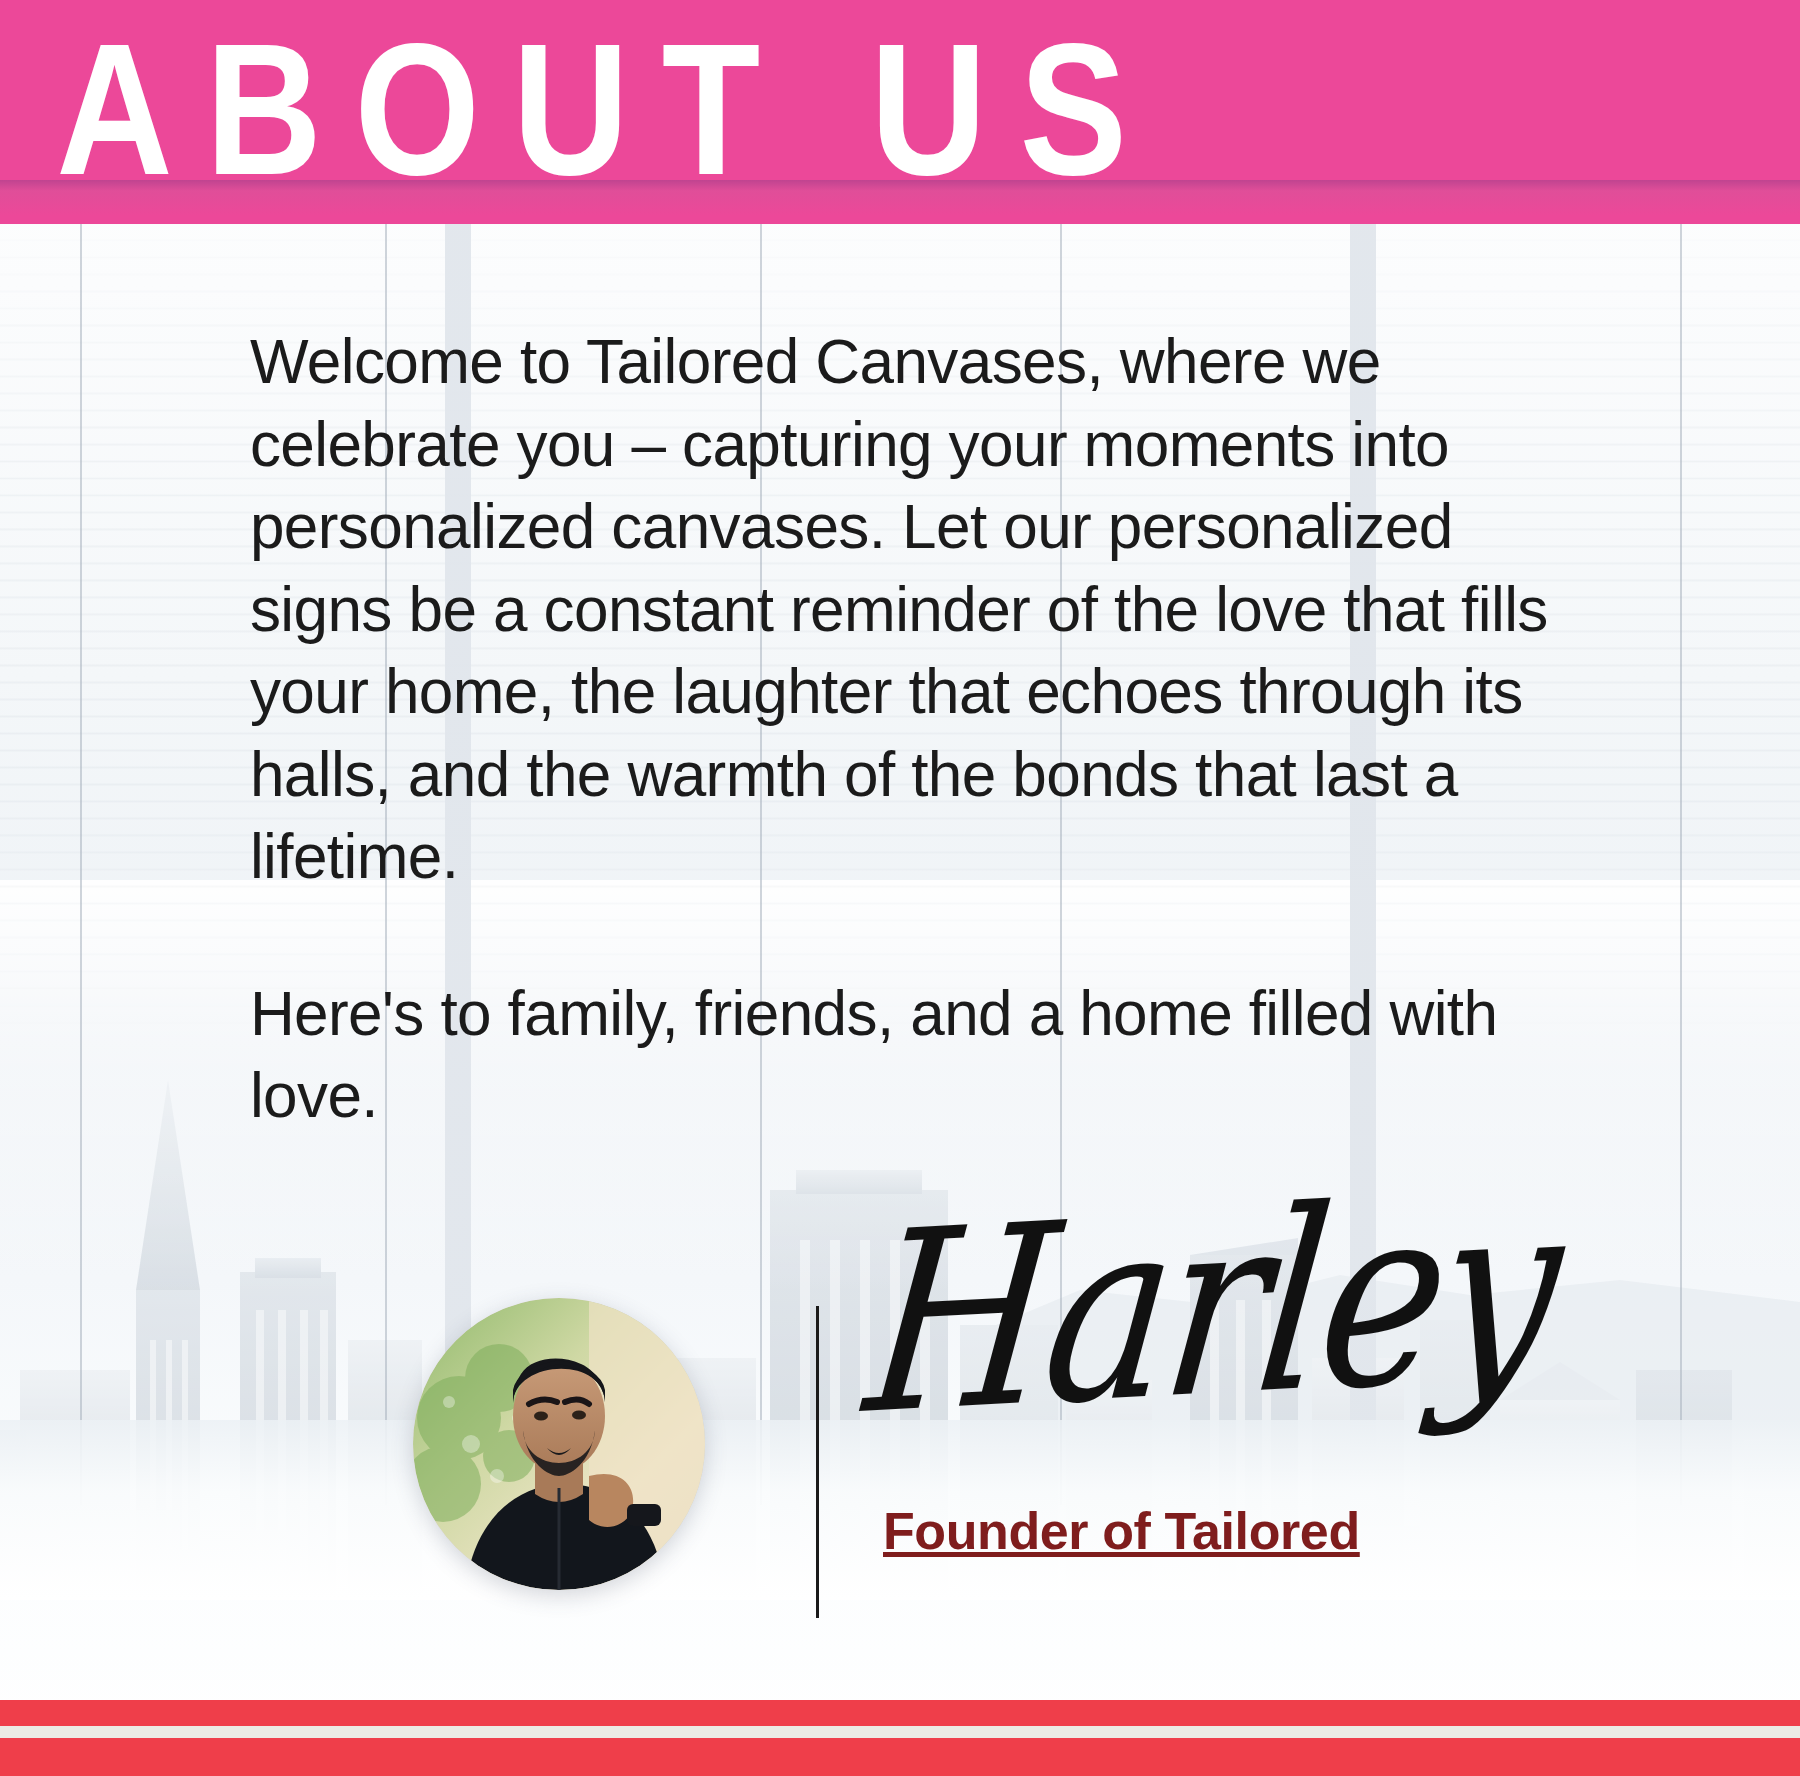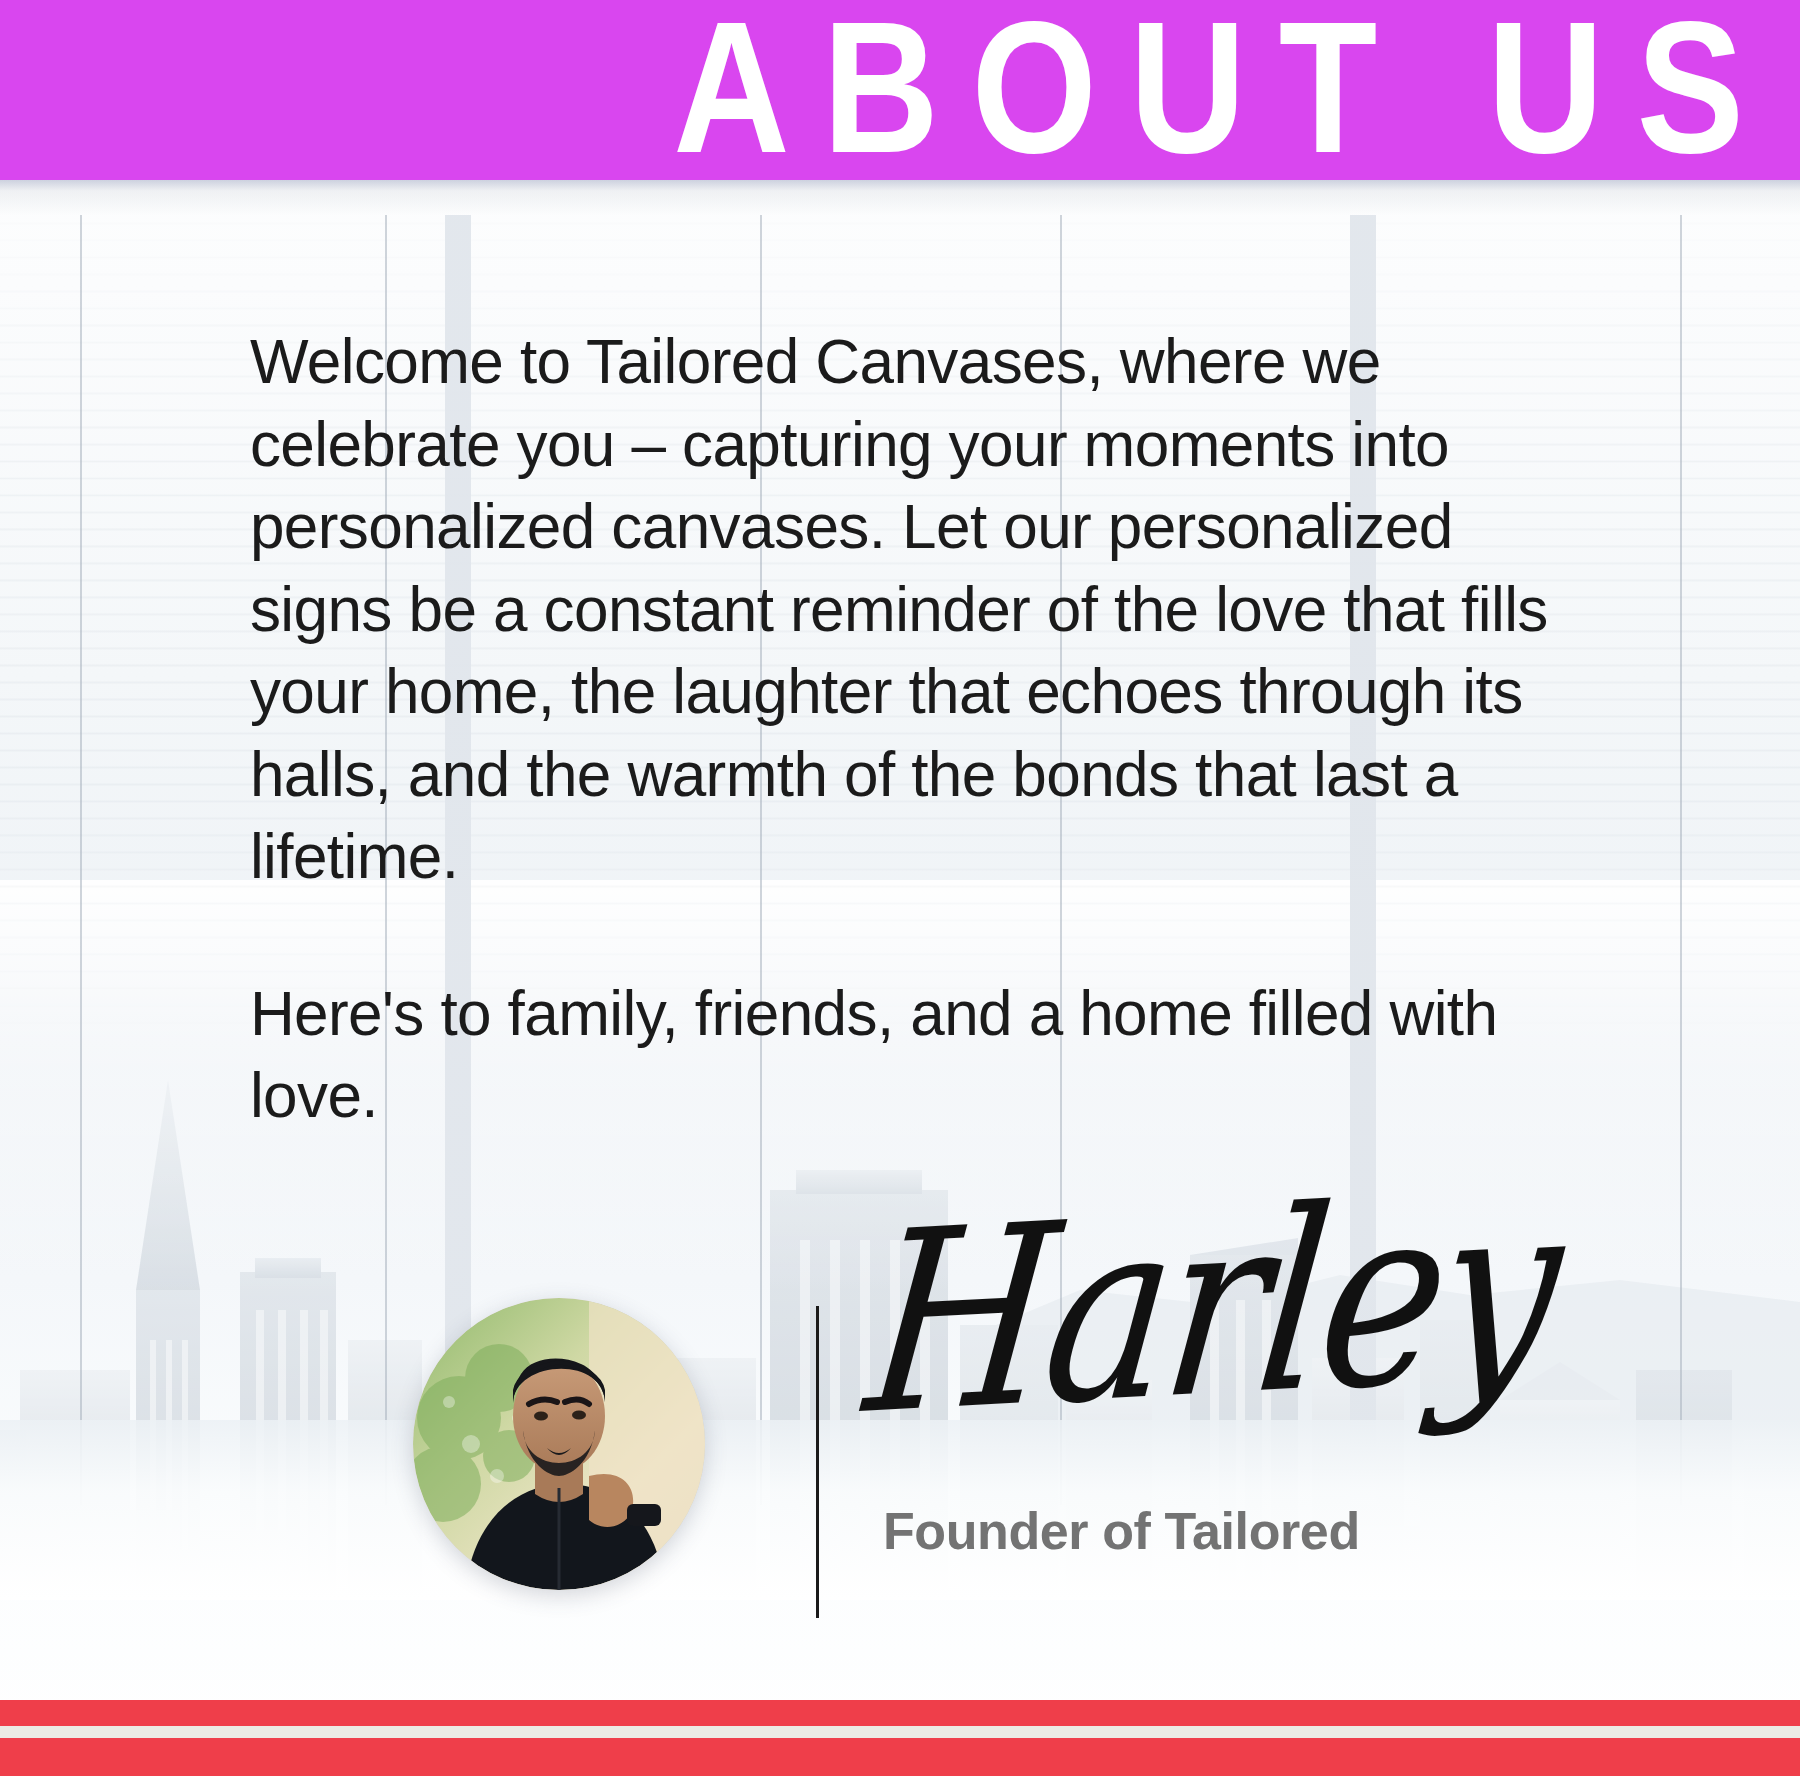--- a/index.html
+++ b/index.html
@@ -108,25 +108,25 @@
     bottom: 176px;
     height: 180px;
     background: linear-gradient(180deg, rgba(236,241,245,.85) 0%, rgba(250,252,253,.95) 40%, #ffffff 100%);
   }
 
   
   .header-band {
     position: absolute;
     left: 0; top: 0;
     width: 100%;
-    height: 180px;
-    background: #d946ef;
+    height: 224px;
+    background: #ec4899;
     display: flex;
     align-items: center;
-    justify-content: flex-end;
+    justify-content: flex-start;
     overflow: hidden;
   }
   .header-title {
     color: #ffffff;
     font-family: "Liberation Sans", sans-serif;
     font-weight: 700;
     font-size: 168px;
     line-height: 1;
     letter-spacing: 34px;
     text-indent: 34px;
@@ -207,26 +207,27 @@
     transform: rotate(-3deg) skewX(-9deg) scaleY(1.18);
     transform-origin: left bottom;
     white-space: nowrap;
   }
 
   .sig-role {
     position: absolute;
     left: 883px;
     top: 232px;
     width: 600px;
-    color: #737373;
+    color: #7f1d1d;
     font-family: "Liberation Sans", sans-serif;
     font-weight: 700;
     font-size: 52px;
     line-height: 1.12;
     letter-spacing: -0.4px;
+    text-decoration: underline;
   }
 
   
   .footer-stripes {
     position: absolute;
     left: 0; bottom: 0;
     width: 100%;
     height: 140px;
   }
   .stripe-top-space { height: 64px; background: transparent; }

